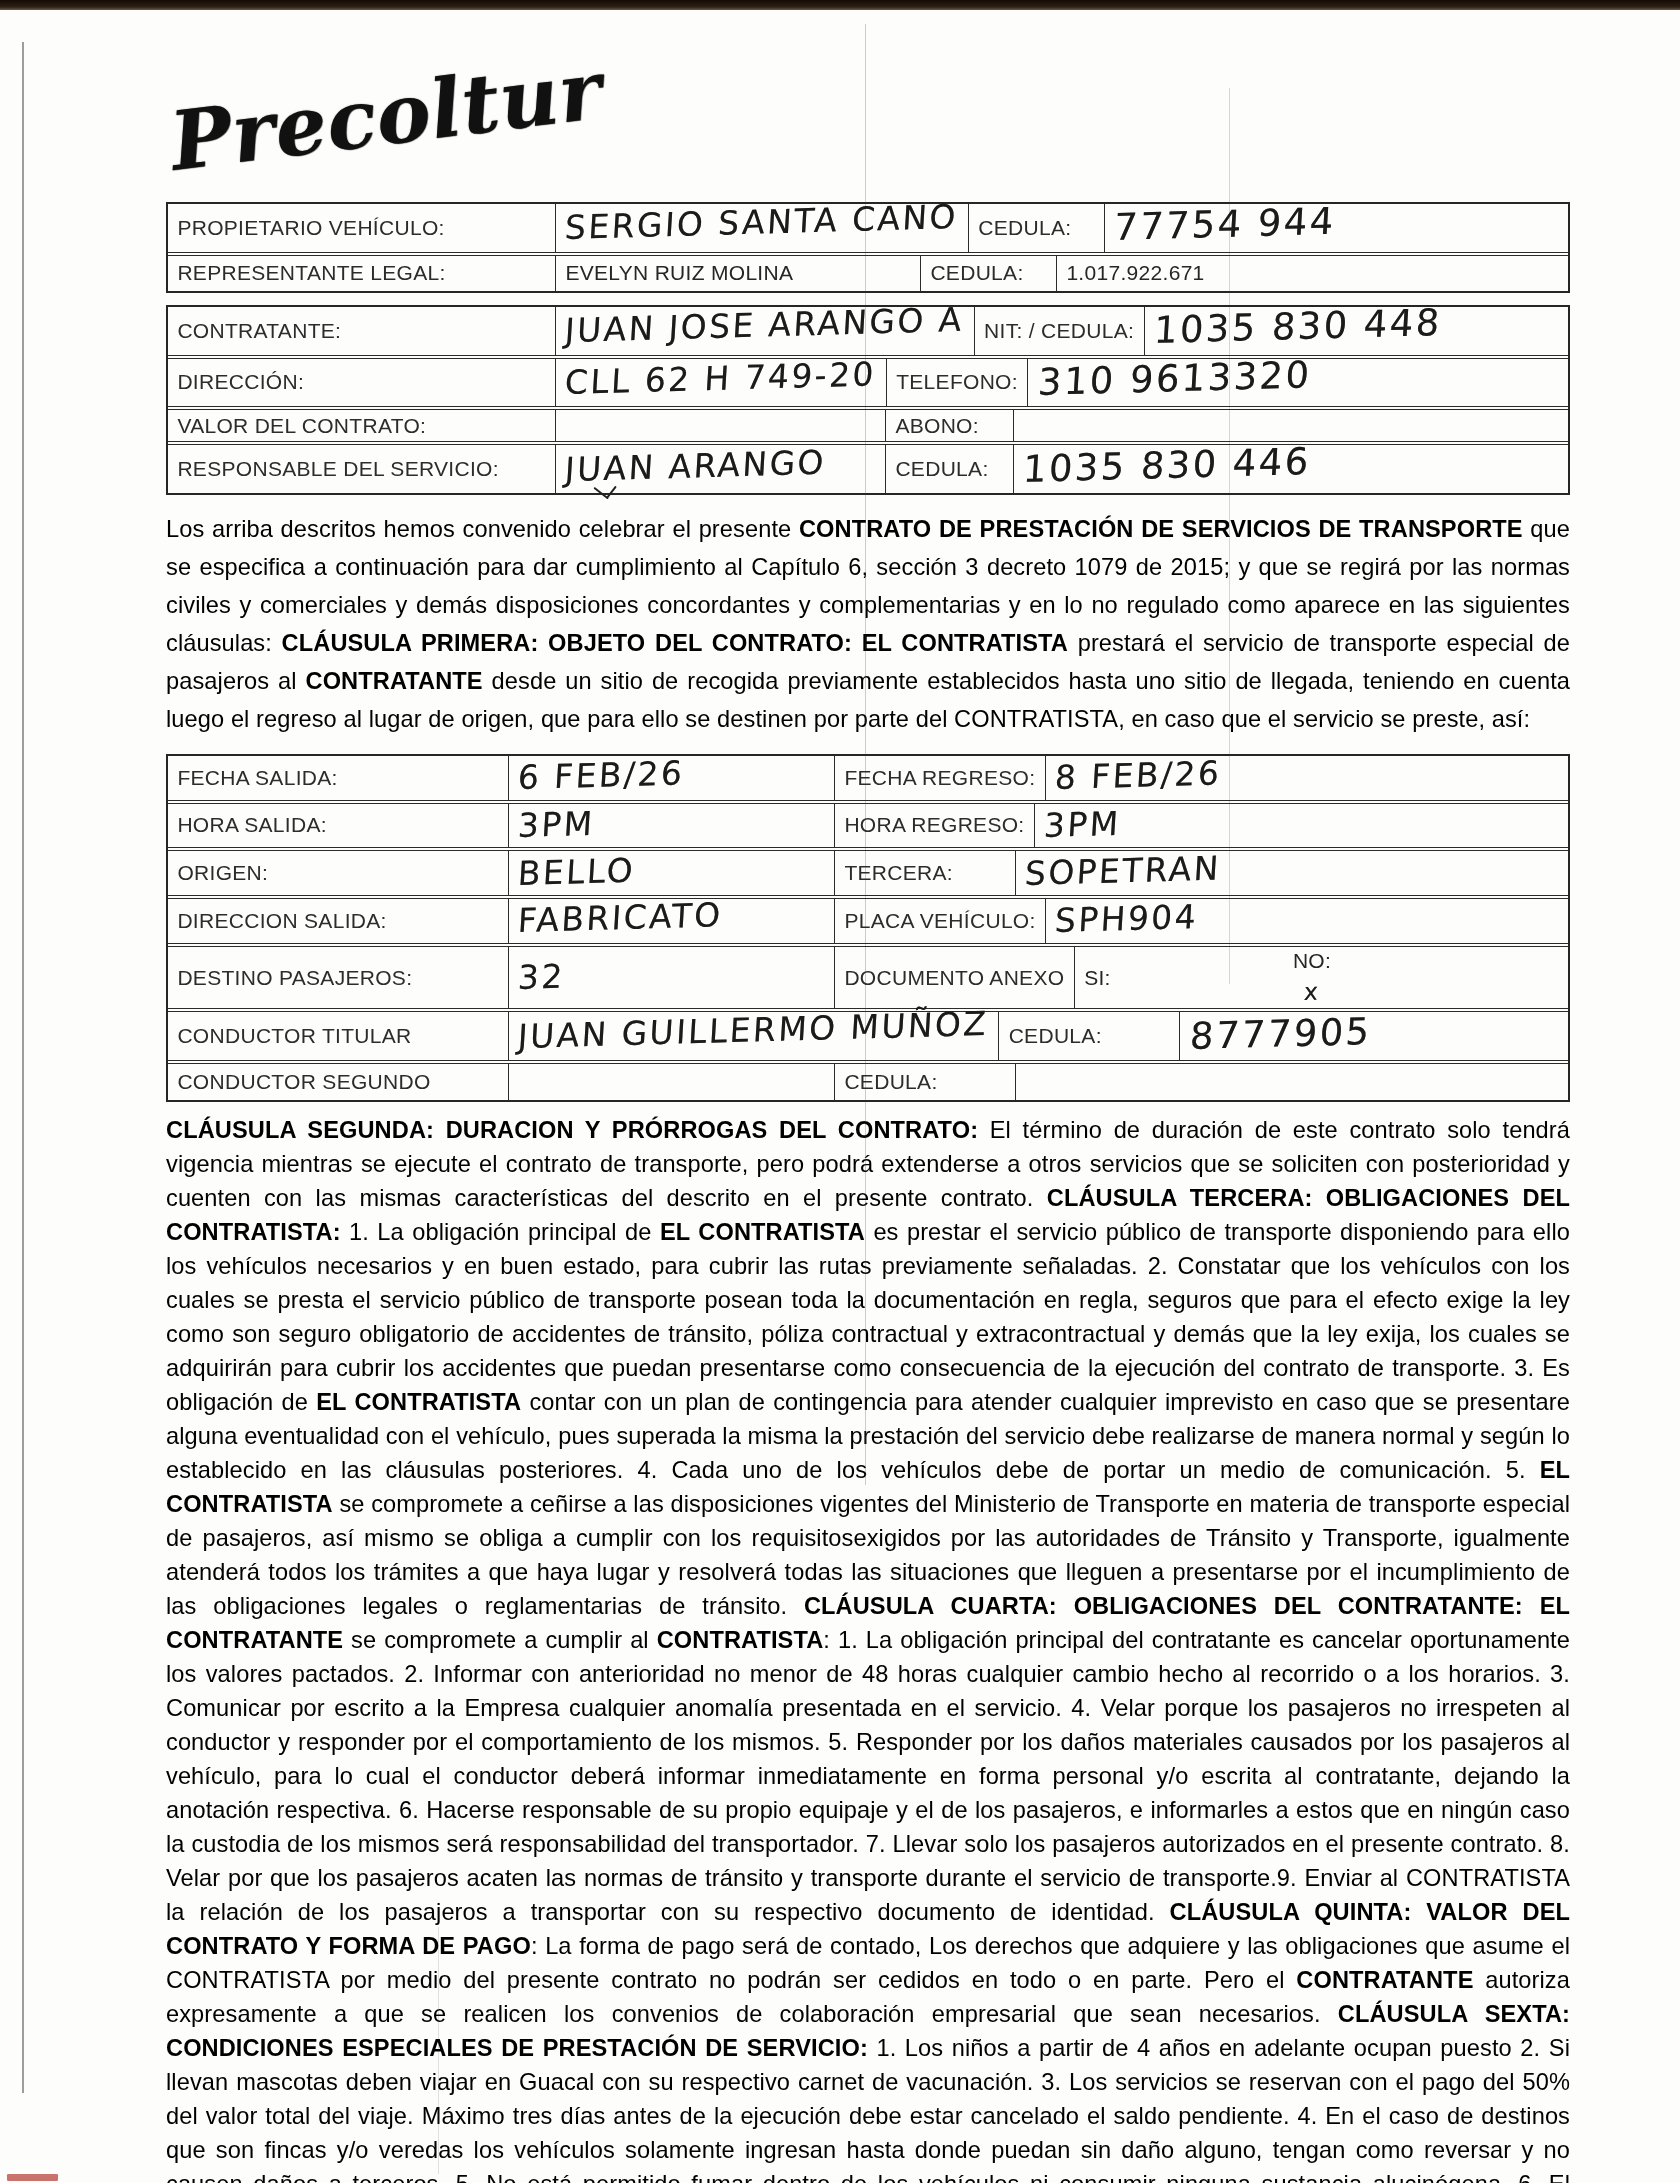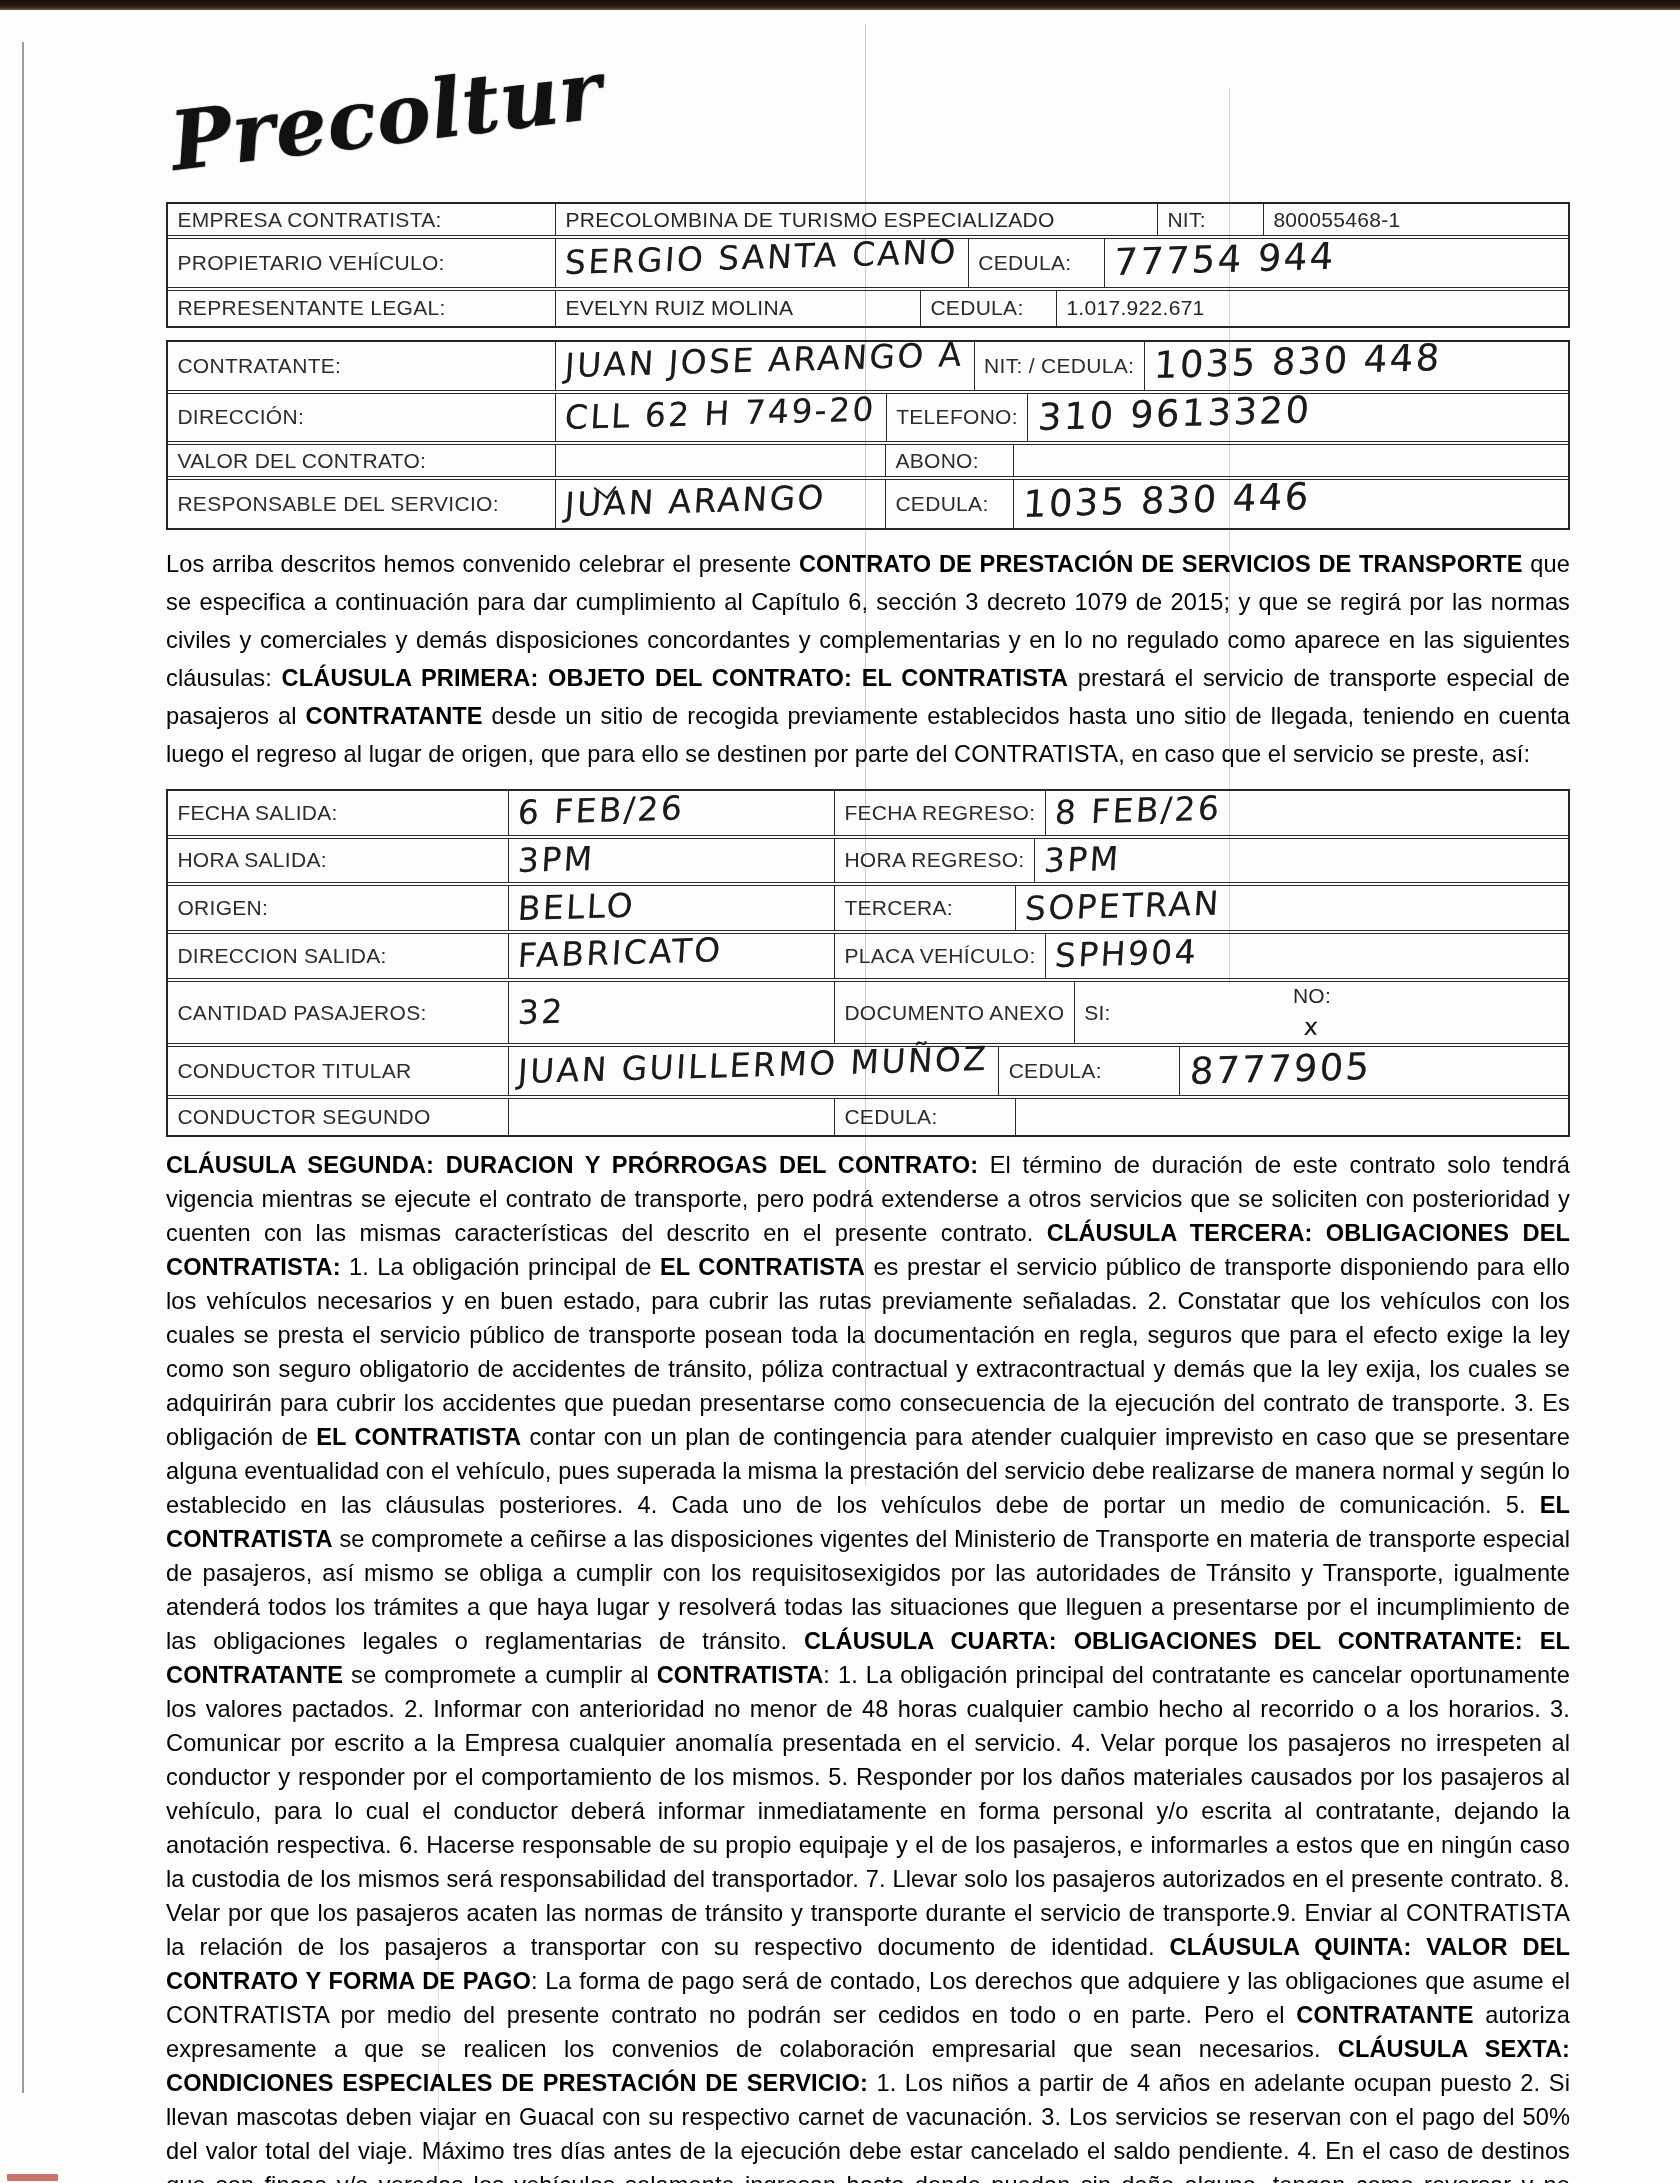--- a/index.html
+++ b/index.html
@@ -98,34 +98,20 @@
   <div class="fold fold-2"></div>
   <div class="fold fold-3"></div>
   <div class="red-mark"></div>
   <div class="pen-tick"></div>
 
   <div class="logo">Precoltur</div>
 
   <div class="tbl t1">
     <div class="row">
       <div class="cell c658">
-          <span class="lbl">EMPRESA CONTRATISTA:</span>
-        </div>
-      <div class="cell c1022">
-          <span class="pv">PRECOLOMBINA DE TURISMO ESPECIALIZADO</span>
-        </div>
-      <div class="cell c180">
-          <span class="lbl">NIT:</span>
-        </div>
-      <div class="cell fillc">
-          <span class="pv">800055468-1</span>
-        </div>
-    </div>
-    <div class="row">
-      <div class="cell c658">
           <span class="lbl">PROPIETARIO VEHÍCULO:</span>
         </div>
       <div class="cell c620">
           <span class="hw">SERGIO SANTA CANO</span>
         </div>
       <div class="cell c230">
           <span class="lbl">CEDULA:</span>
         </div>
       <div class="cell fillc">
           <span class="hw hw-lg">77754 944</span>
@@ -260,21 +246,21 @@
         </div>
       <div class="cell c307">
           <span class="lbl">PLACA VEHÍCULO:</span>
         </div>
       <div class="cell fillc">
           <span class="hw">SPH904</span>
         </div>
     </div>
     <div class="row">
       <div class="cell c578">
-          <span class="lbl">CANTIDAD PASAJEROS:</span>
+          <span class="lbl">DESTINO PASAJEROS:</span>
         </div>
       <div class="cell c553">
           <span class="hw">32</span>
         </div>
       <div class="cell c307">
           <span class="lbl">DOCUMENTO ANEXO</span>
         </div>
       <div class="cell fillc">
         <div class="anexo-wrap">
           <span class="pv anexo-si">SI:</span>

